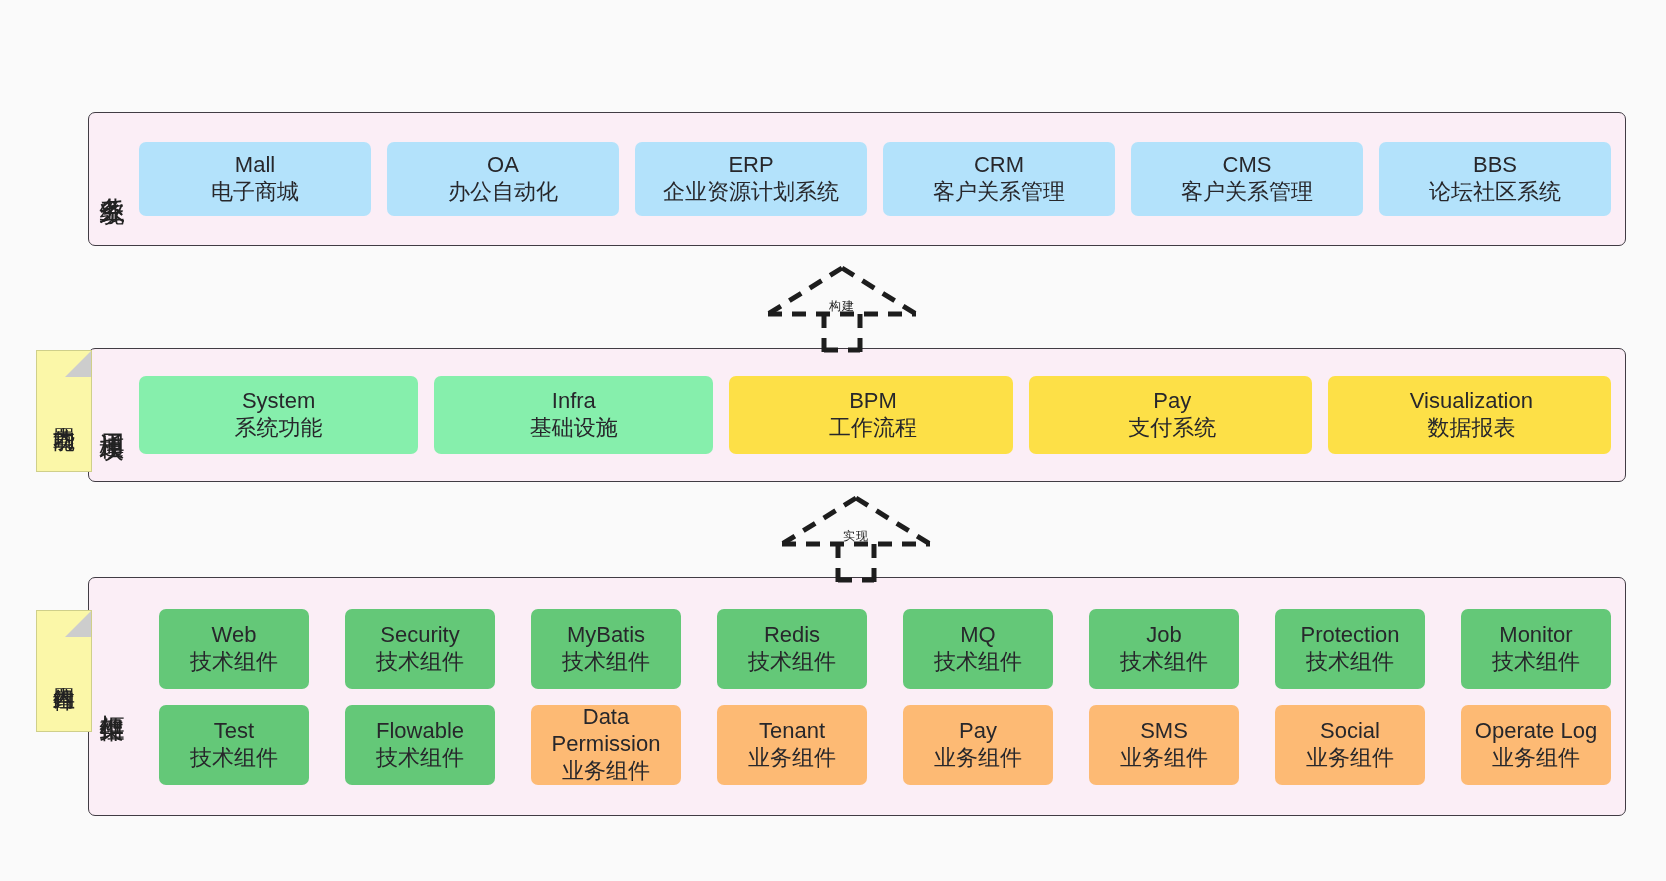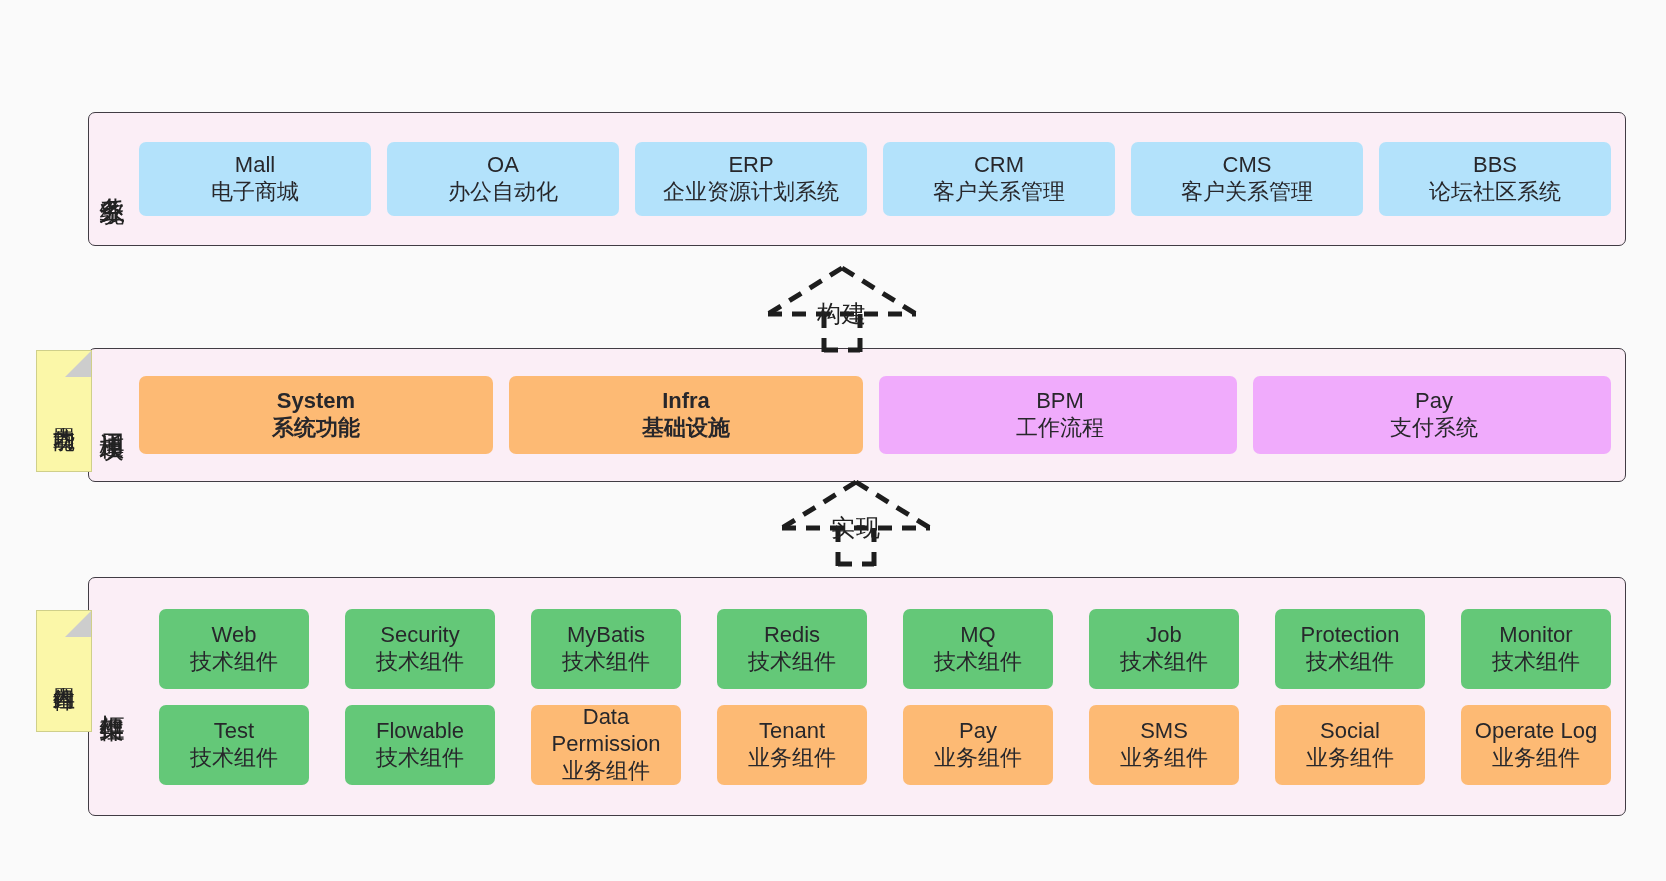--- a/index.html
+++ b/index.html
@@ -64,22 +64,22 @@
     font-size: 22px;
     color: #27272b;
     line-height: 1.22;
     padding: 6px 4px;
     box-sizing: border-box;
   }
   .cell .ln { display: block; }
 
   
   .c-blue      { background: #b3e2fb; }
-  .c-red       { background: #fdba74; font-weight: bold; }
-  .c-pink      { background: #f0abfc; padding-left: 8px; }
+  .c-red       { background: #86efac; }
+  .c-pink      { background: #fde047; padding-left: 8px; }
   .c-green     { background: #64c878; }
   .c-lgreen    { background: #fdba74; }
 
   
   #business-section { left: 88px;  top: 112px; width: 1538px; height: 134px; }
   #business-section .cell { height: 74px; }
 
   #module-section   { left: 88px;  top: 348px; width: 1538px; height: 134px; }
   #module-section .cell { height: 78px; }
 
@@ -125,28 +125,28 @@
     width: 160px;
     height: 90px;
     z-index: 2;
   }
   .connector svg { display: block; overflow: visible; }
   .connector .conn-label {
     position: absolute;
     left: 50%;
     transform: translateX(-50%);
     top: 36px;
-    font-size: 24px;
+    font-size: 12px;
     color: #222;
     background: transparent;
     white-space: nowrap;
     letter-spacing: 1px;
   }
   #connector-build    { left: 762px; top: 262px; }
-  #connector-realize  { left: 776px; top: 476px; }
+  #connector-realize  { left: 776px; top: 492px; }
 </style>
 </head>
 <body>
 
 <div class="section" id="business-section">
   <div class="section-label">业务系统</div>
   <div class="section-body">
     <div class="row" id="row-business">
         <div class="cell c-blue">
           <span class="ln">Mall</span>
@@ -202,20 +202,24 @@
           <span class="ln">基础设施</span>
         </div>
         <div class="cell c-pink">
           <span class="ln">BPM</span>
           <span class="ln">工作流程</span>
         </div>
         <div class="cell c-pink">
           <span class="ln">Pay</span>
           <span class="ln">支付系统</span>
         </div>
+        <div class="cell c-pink">
+          <span class="ln">Visualization</span>
+          <span class="ln">数据报表</span>
+        </div>
       </div>
   </div>
 </div>
 
 <div class="connector" id="connector-realize">
   <svg width="160" height="90" viewBox="0 0 160 90" aria-hidden="true">
     <path d="M80 6 L6 52" fill="none" stroke="#1d1d1d" stroke-width="5" stroke-dasharray="14 10" stroke-linecap="butt"></path>
     <path d="M80 6 L154 52" fill="none" stroke="#1d1d1d" stroke-width="5" stroke-dasharray="14 10" stroke-linecap="butt"></path>
     <path d="M6 52 L154 52" fill="none" stroke="#1d1d1d" stroke-width="5" stroke-dasharray="14 10" stroke-linecap="butt"></path>
     <path d="M62 52 L62 90" fill="none" stroke="#1d1d1d" stroke-width="5" stroke-dasharray="14 10"></path>

